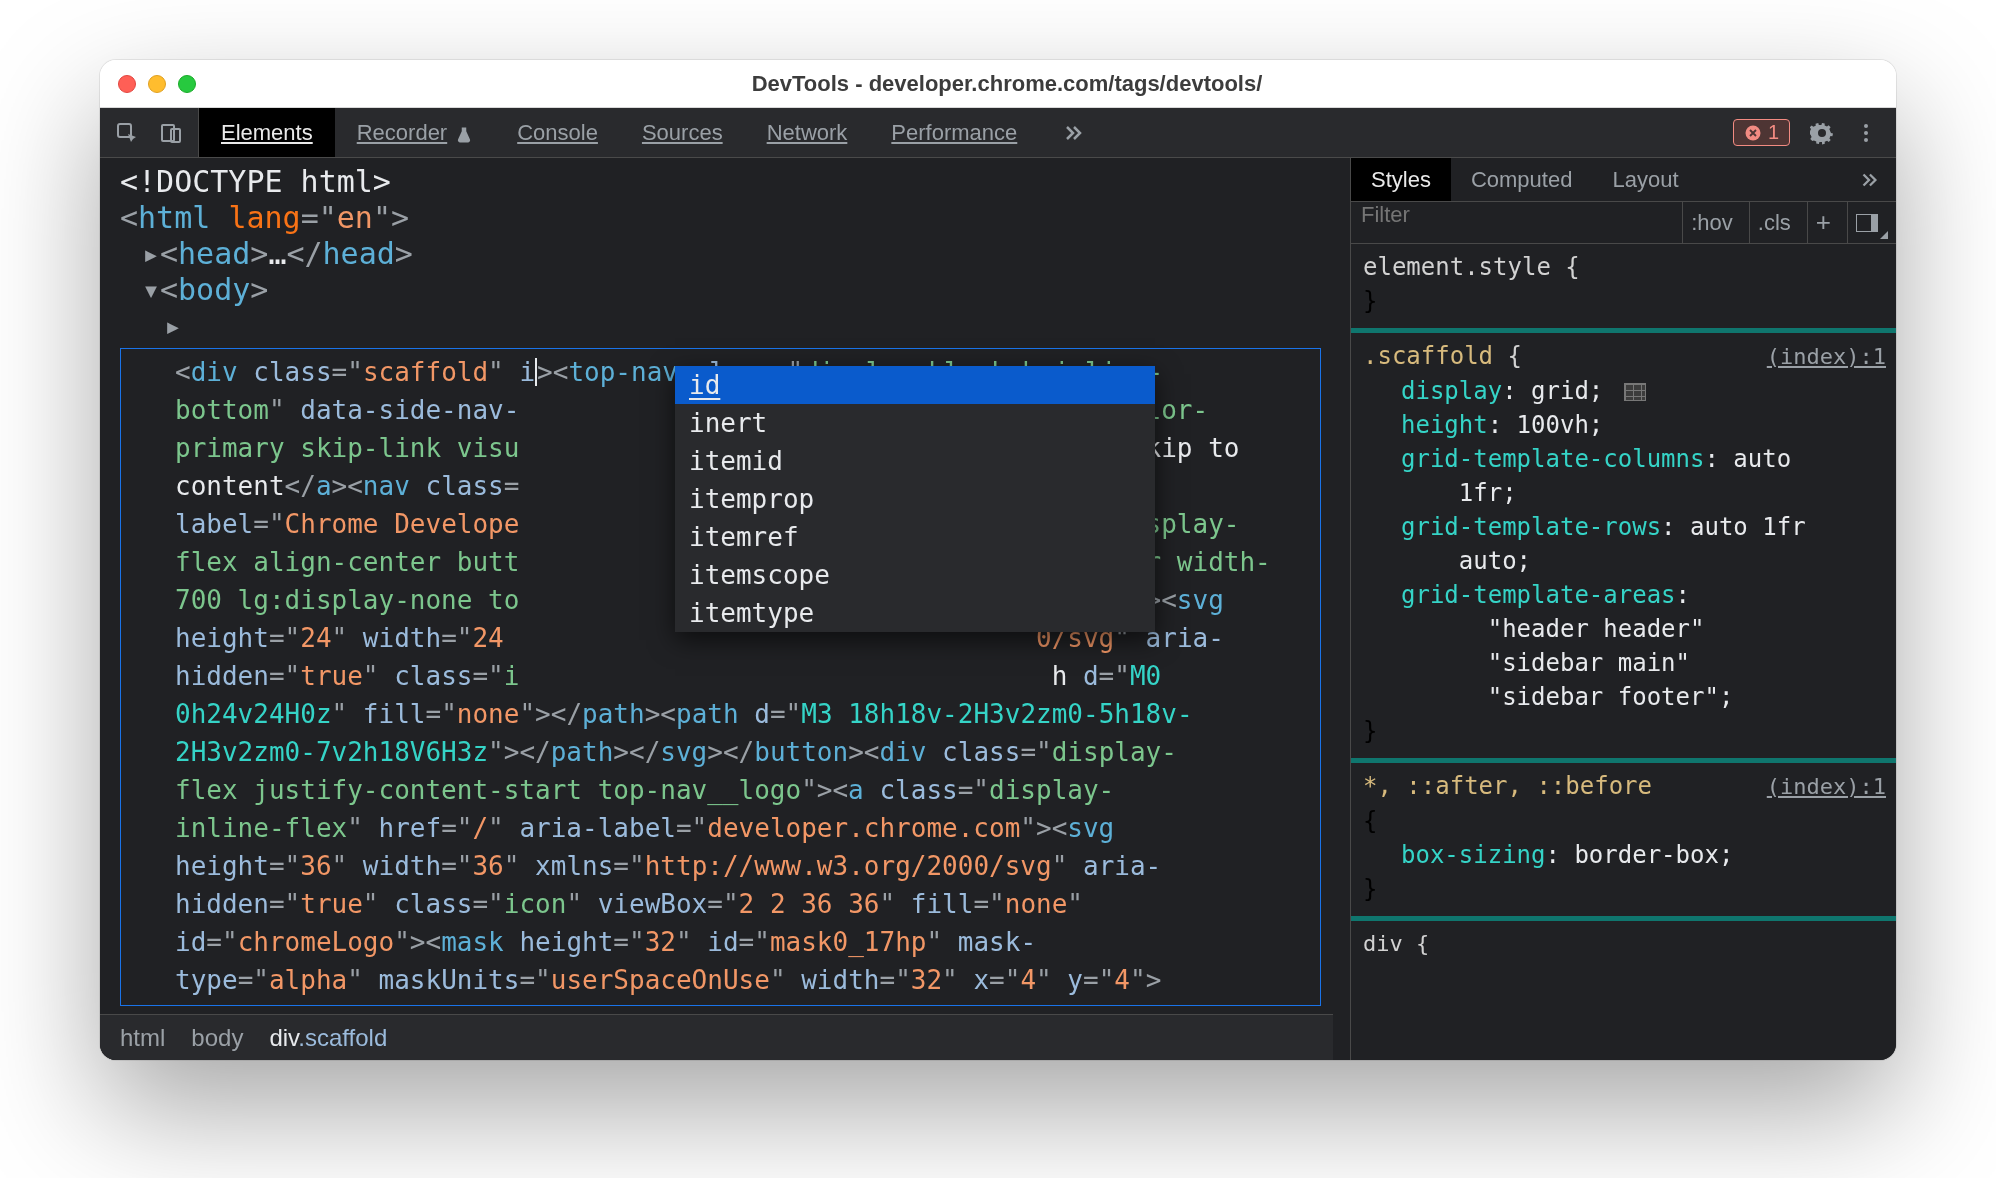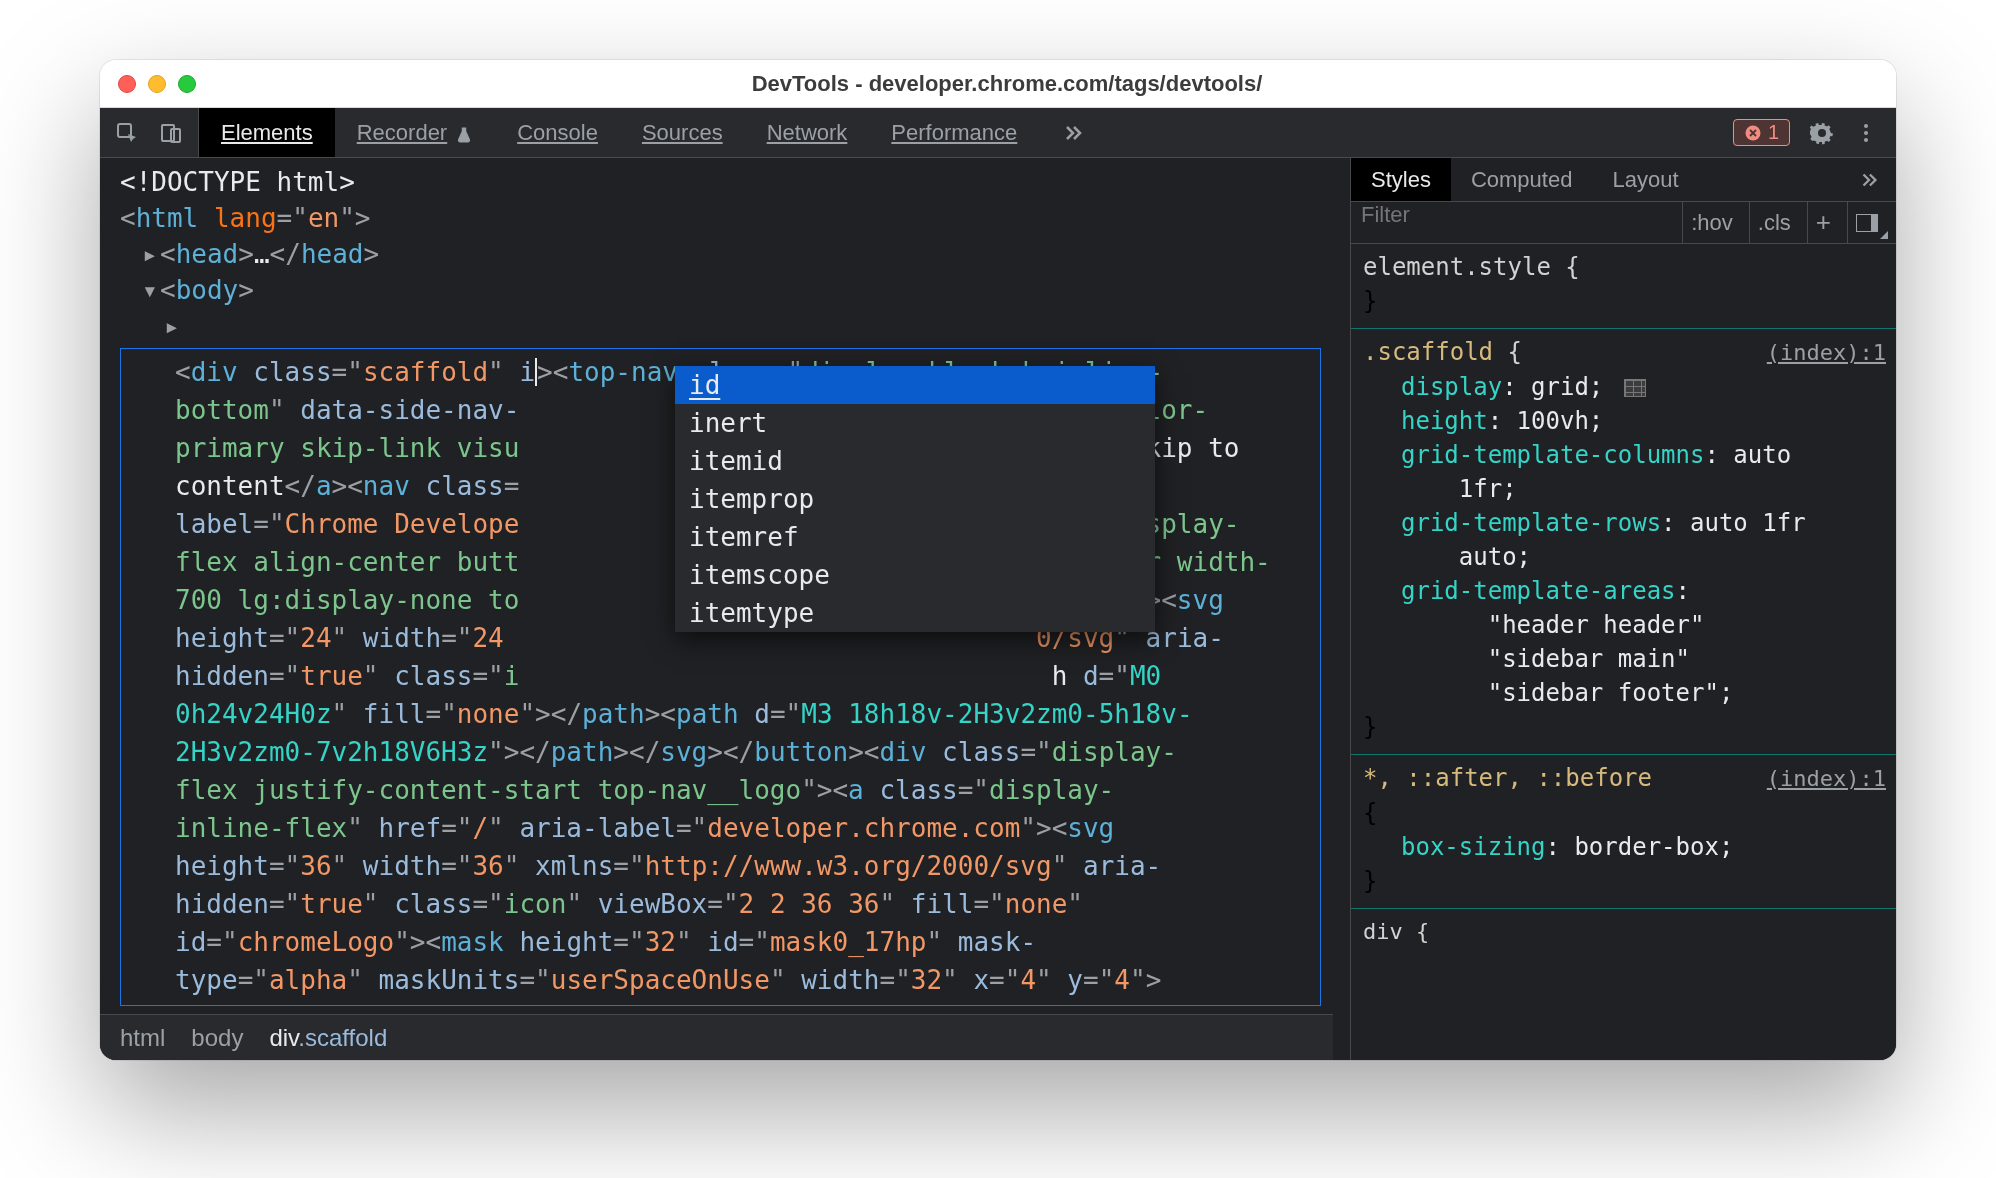--- a/index.html
+++ b/index.html
@@ -72,21 +72,21 @@
   .gear svg, .chevrons svg, .kebab svg { width:24px; height:24px; fill:#9aa0a6; }
   
   .main { flex:1; display:flex; min-height:0; background:#202124; }
   .elements { flex:1; display:flex; flex-direction:column; min-width:0; background:#202124; }
   .dom-area {
     flex:1; min-height:0; overflow:hidden;
     padding: 6px 12px 0 20px;
     background:#202124;
     position:relative;
   }
-  .dom-line { font-size:26px; line-height:36px; white-space:pre; color:#e8eaed; }
+  .dom-line { font-size:30px; line-height:36px; white-space:pre; color:#e8eaed; }
   .ang { color:#9aa0a6; }
   .tagc { color:#5db0d7; }
   .attrn { color:#f97316; }
   .attrv { color:#f29766; }
   .arrow { color:#9aa0a6; display:inline-block; width:18px; }
   .indent1 { padding-left: 22px; }
   .indent2 { padding-left: 44px; }
   
   .edit-box {
     border:1px solid #1a73e8;
@@ -152,21 +152,21 @@
   .filter-row input {
     flex:1; background:transparent; border:none; color:#9aa0a6;
     font-size:22px; outline:none; font-family:inherit;
   }
   .filter-row .pill { padding:0 8px; border-left:1px solid #494949; height:100%; display:flex; align-items:center;}
   .filter-row .plus { font-size:26px; }
   .filter-row .box { border:1px solid #9aa0a6; width:22px; height:18px; position:relative;}
   .filter-row .box::after { content:""; position:absolute; right:-1px; top:-1px; bottom:-1px; width:7px; background:#9aa0a6;}
   .filter-row .tri { position:absolute; right:8px; bottom:4px; width:0;height:0;border-left:8px solid transparent;border-bottom:8px solid #9aa0a6;}
   .rules { flex:1; overflow:hidden; font-size:24px; line-height:34px; }
-  .rule-block { border-bottom:1px solid #0f766e; padding:6px 10px 10px 12px; position:relative;}
+  .rule-block { border-bottom:5px solid #0f766e; padding:6px 10px 10px 12px; position:relative;}
   .rule-head { color:#d2d2d2; display:flex; justify-content:space-between; align-items:baseline;}
   .ruleselector { color:#d7ba7d; }
   .rule-head .srclink { color:#9aa0a6; text-decoration:underline; font-size:22px;}
   .decls { padding-left:38px; }
   .decl { color:#e8eaed; }
   .propn { color:#9bdcfe; }
   .propn.sc { color:#35d4c7; }
   .propv { color:#e8eaed; }
   .gridicon {
     display:inline-block; width:22px; height:18px; vertical-align:-2px;

